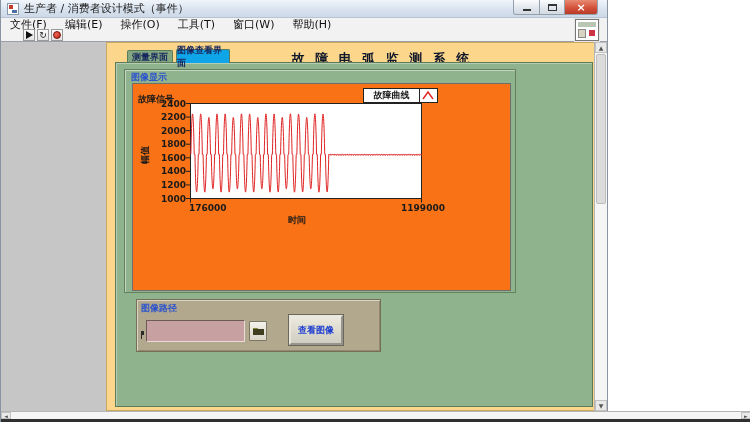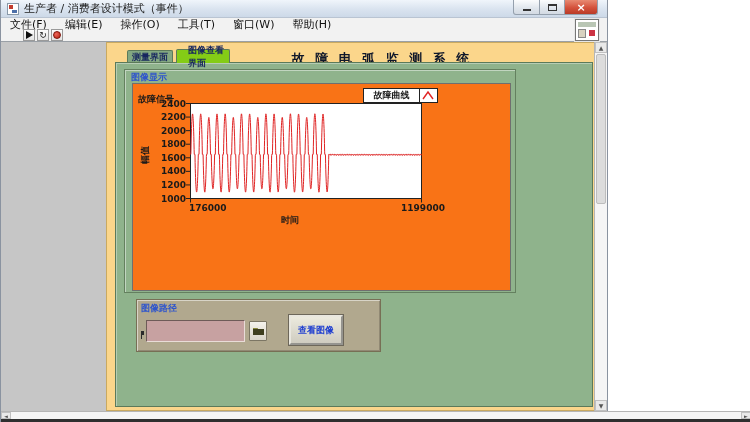--- a/index.html
+++ b/index.html
@@ -50,21 +50,21 @@
   .wheat { position:absolute; left:105px; top:0; width:496px; height:369px; background:#fbd68b;
     border:1px solid #c9a960; }
 
   .heading { position:absolute; left:160px; top:7px; width:230px; text-align:center;
     font-size:13px; font-weight:bold; letter-spacing:3px; color:#0f172a; }
 
   .tab { position:absolute; top:6px; height:14px; font-size:9px; font-weight:bold; color:#17265f;
     display:flex; align-items:center; justify-content:center; border:1px solid #5c7a5a; border-bottom:none;
     border-radius:2px 2px 0 0; }
   .tab.inactive { left:20px; width:46px; background:#83a881; top:7px; height:13px; }
-  .tab.active { left:69px; width:54px; background:#84cc16; z-index:2;padding-left:11px; }
+  .tab.active { left:69px; width:54px; background:#0ea5e9; z-index:2; }
 
   .tabpage { position:absolute; left:8px; top:19px; width:478px; height:345px; background:#8fb38c;
     border:1px solid #5c7a5a; box-shadow:inset 1px 1px 0 rgba(255,255,255,.35); }
 
   
   .disp-group { position:absolute; left:8px; top:6px; width:392px; height:224px;
     border:1px solid #64805f; box-shadow:1px 1px 0 rgba(255,255,255,.45) inset;padding-left:12px; }
   .group-label { position:absolute; left:6px; top:1px; font-size:9px; font-weight:bold; color:#2f55cc; }
   .chart-box { position:absolute; left:7px; top:13px; width:379px; height:208px; background:#f97316;
     border:1px solid #6f6f6f;font-weight:bold; }
@@ -75,21 +75,21 @@
   .legend-text { width:56px; border-right:1px solid #222; font-size:9px; color:#1a1a1a;
     display:flex; align-items:center; justify-content:center; }
   .legend-sample { flex:1; display:flex; align-items:center; justify-content:center; }
 
   .y-labels { position:absolute; left:22px; top:19px; width:32px; height:96px; }
   .y-labels div { position:absolute; right:1px; font-size:9px; color:#1a1a1a; line-height:10px; }
   .y-title { position:absolute; left:6px; top:58px; width:22px; height:22px; font-size:9px; color:#1a1a1a;
     transform:rotate(-90deg); white-space:nowrap; }
   .x-label-left { position:absolute; left:56px; top:119px; font-size:9px; color:#1a1a1a; }
   .x-label-right { position:absolute; left:262px; top:119px; width:56px; text-align:center; font-size:9px; color:#1a1a1a; }
-  .x-title { position:absolute; left:148px; top:130px; width:66px; text-align:left; font-size:9px; color:#1a1a1a; }
+  .x-title { position:absolute; left:131px; top:130px; width:66px; text-align:center; font-size:9px; color:#1a1a1a; }
   #plot { position:absolute; left:49px; top:19px; }
 
   
   .path-group { position:absolute; left:20px; top:236px; width:245px; height:53px; background:#b1a88e;
     border:1px solid #776f55; box-shadow:inset 1px 1px 0 rgba(255,255,255,.5), inset -1px -1px 0 rgba(0,0,0,.18); }
   .path-group .group-label { left:4px; top:2px; }
   .path-type { position:absolute; left:3px; top:25px; }
   .path-field { position:absolute; left:9px; top:20px; width:99px; height:22px; background:#c7a1a1;
     border-top:1px solid #6e5b58; border-left:1px solid #6e5b58; border-bottom:1px solid #e9dcd8; border-right:1px solid #e9dcd8;
     font-size:9px; color:#222; padding:0 3px; font-family:"DejaVu Sans","Liberation Sans",sans-serif; }

